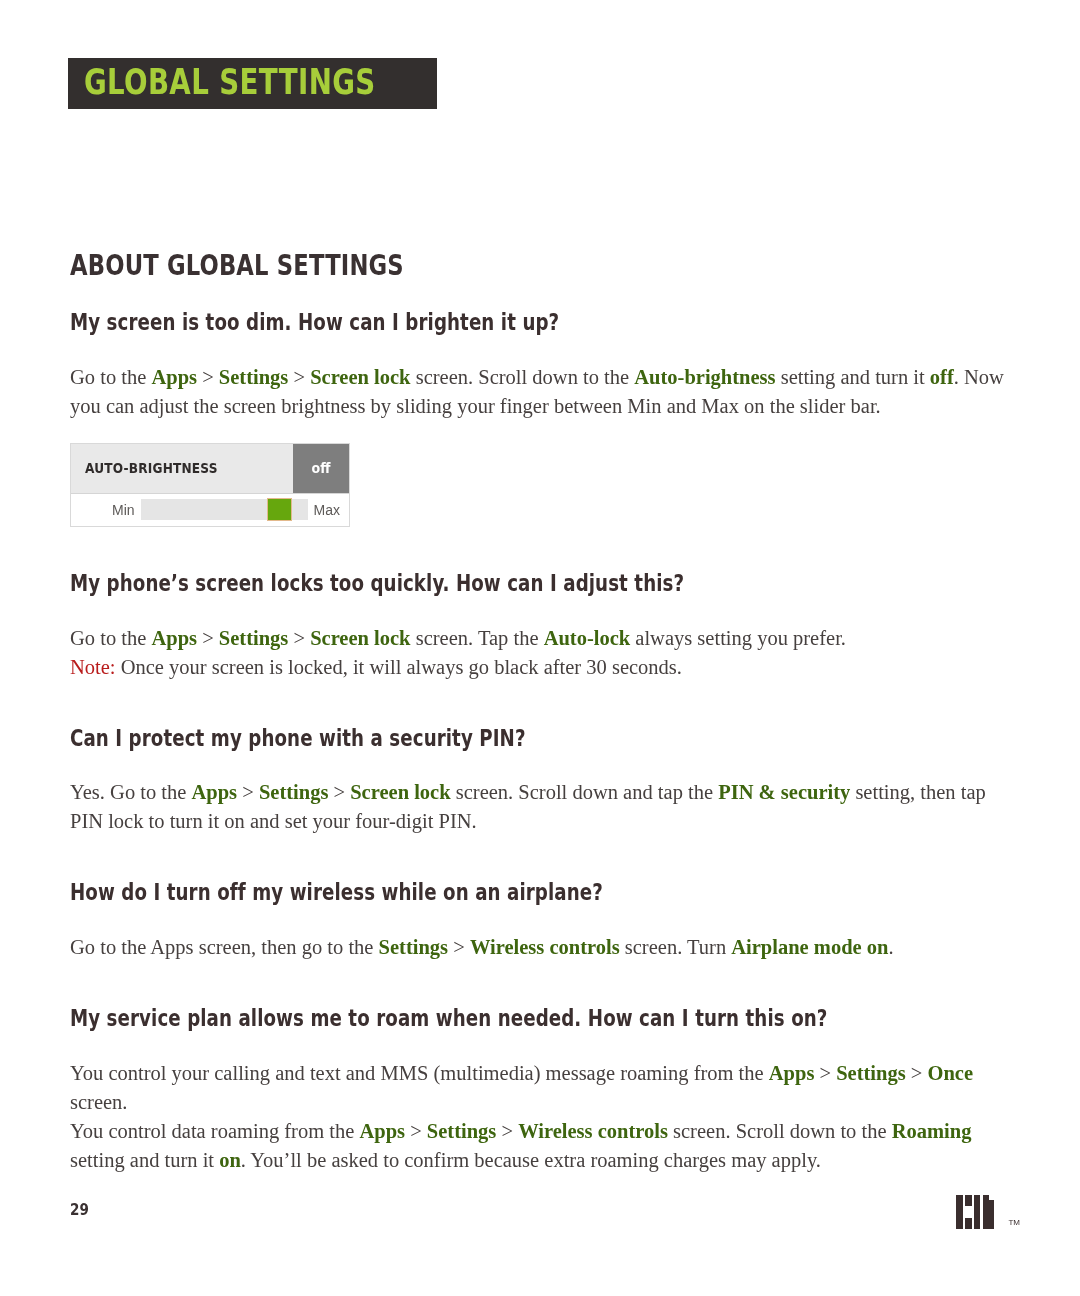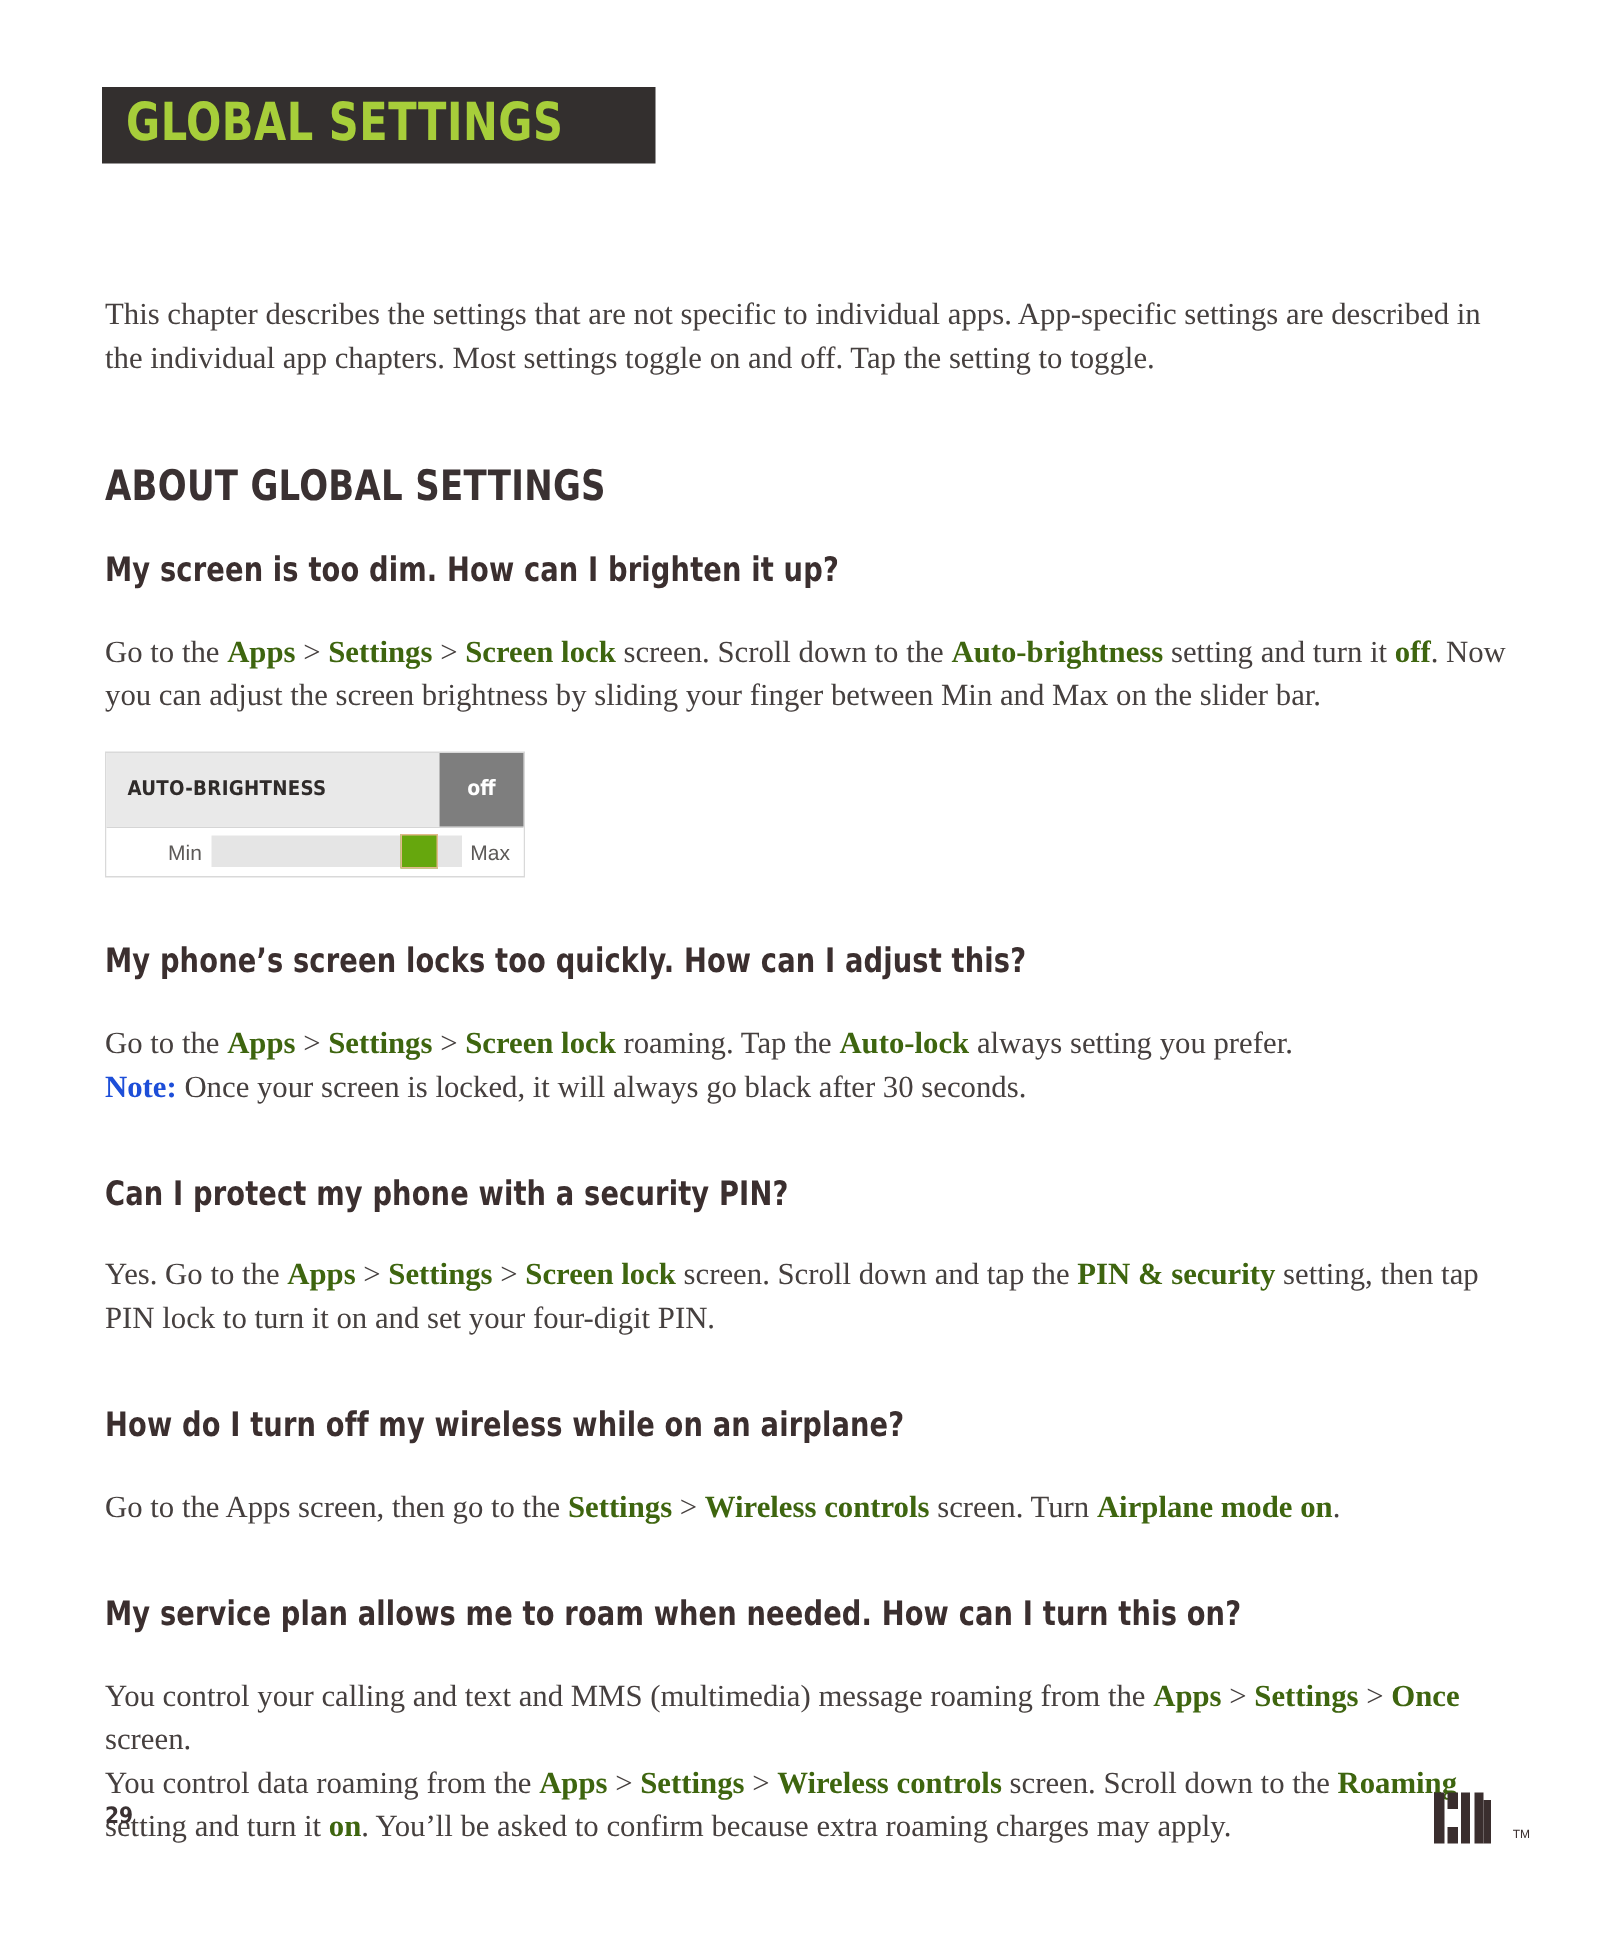--- a/index.html
+++ b/index.html
@@ -60,22 +60,22 @@
     color: #46403F;
     margin: 0 0 0 0;
     text-align: left;
   }
 
   .b-green {
     font-weight: bold;
     color: #3E650F;
   }
   .b-dark {
-    font-weight: bold;
-    color: #1d4ed8;
+    font-weight: normal;
+    color: #b91c1c;
   }
   .sep {
     color: #46403F;
     font-weight: normal;
   }
 
   h2.section-title {
     font-family: "DejaVu Sans Condensed", "Liberation Sans Narrow", "Liberation Sans", sans-serif;
     font-weight: bold;
     font-size: 28px;
@@ -242,21 +242,20 @@
 <body>
 
 <div class="page">
 
   <div class="chapter-banner">
     <span class="chapter-banner-title">GLOBAL SETTINGS</span>
   </div>
 
   <div class="content">
 
-    <p class="body-text block-intro">This chapter describes the settings that are not specific to individual apps. App-specific settings are described in the individual app chapters. Most settings toggle on and off. Tap the setting to toggle.</p>
 
     <div class="spacer-after-intro"></div>
 
     <h2 class="section-title">ABOUT GLOBAL SETTINGS</h2>
 
     <div class="spacer-after-section"></div>
 
     <h3 class="faq-title">My screen is too dim. How can I brighten it up?</h3>
     <div class="spacer-title-body"></div>
     <p class="body-text"><span>Go to the </span><span class="b-green">Apps</span><span class="sep"> &gt; </span><span class="b-green">Settings</span><span class="sep"> &gt; </span><span class="b-green">Screen lock</span><span> screen. Scroll down to the </span><span class="b-green">Auto-brightness</span><span> setting and turn it </span><span class="b-green">off</span><span>. Now you can adjust the screen brightness by sliding your finger between Min and Max on the slider bar.</span></p>
@@ -276,21 +275,21 @@
           <div class="slider-thumb" style="left: 76%;"></div>
         </div>
         <span class="slider-max">Max</span>
       </div>
     </div>
 
     <div class="spacer-body-title"></div>
 
     <h3 class="faq-title">My phone’s screen locks too quickly. How can I adjust this?</h3>
     <div class="spacer-title-body"></div>
-    <p class="body-text"><span>Go to the </span><span class="b-green">Apps</span><span class="sep"> &gt; </span><span class="b-green">Settings</span><span class="sep"> &gt; </span><span class="b-green">Screen lock</span><span> roaming. Tap the </span><span class="b-green">Auto-lock</span><span> always setting you prefer.</span></p>
+    <p class="body-text"><span>Go to the </span><span class="b-green">Apps</span><span class="sep"> &gt; </span><span class="b-green">Settings</span><span class="sep"> &gt; </span><span class="b-green">Screen lock</span><span> screen. Tap the </span><span class="b-green">Auto-lock</span><span> always setting you prefer.</span></p>
     <p class="body-text"><span class="b-dark">Note:</span><span> Once your screen is locked, it will always go black after 30 seconds.</span></p>
 
     <div class="spacer-body-title"></div>
 
     <h3 class="faq-title">Can I protect my phone with a security PIN?</h3>
     <div class="spacer-title-body"></div>
     <p class="body-text"><span>Yes. Go to the </span><span class="b-green">Apps</span><span class="sep"> &gt; </span><span class="b-green">Settings</span><span class="sep"> &gt; </span><span class="b-green">Screen lock</span><span> screen. Scroll down and tap the </span><span class="b-green">PIN &amp; security</span><span> setting, then tap PIN lock to turn it on and set your four-digit PIN.</span></p>
 
     <div class="spacer-body-title"></div>
 

